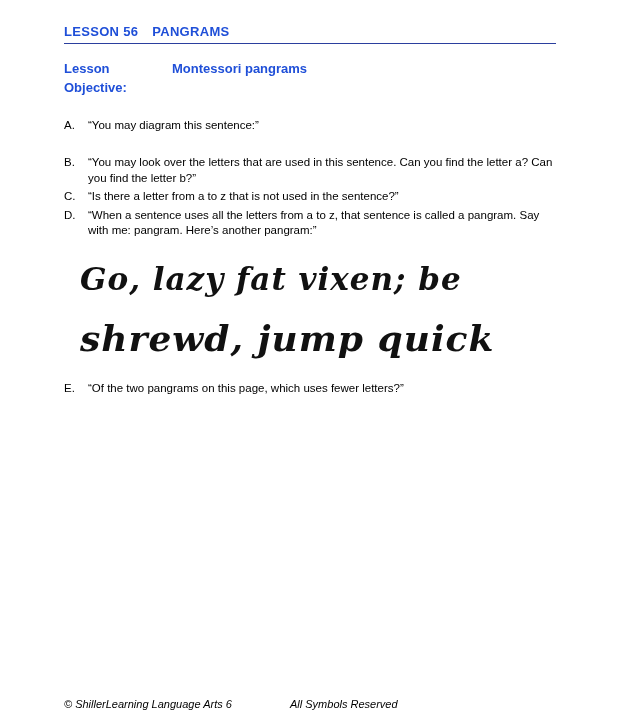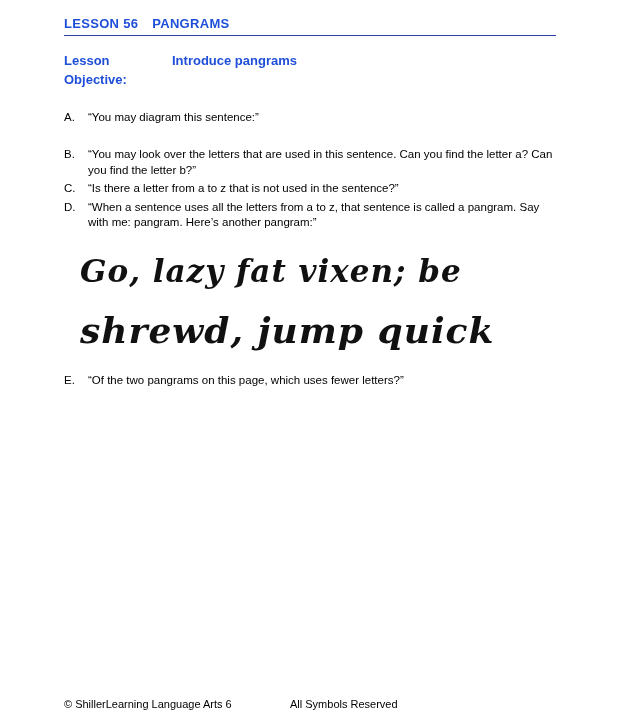--- a/index.html
+++ b/index.html
@@ -13,21 +13,21 @@
     font-family: "Liberation Sans", sans-serif;
     color: #000000;
     position: relative;
     overflow: hidden;
   }
   .page {
     position: relative;
     width: 620px;
     height: 728px;
     box-sizing: border-box;
-    padding: 8px 40px;
+    padding: 16px 40px;
   }
   .lesson-header {
     color: #1f4fd8;
     font-weight: bold;
     font-size: 13px;
     letter-spacing: 0.3px;
     padding-top: 8px;
     padding-left: 24px;
   }
   .lesson-header .num {
@@ -108,20 +108,21 @@
     margin-top: 22px;
   }
   .footer {
     position: absolute;
     left: 40px;
     right: 26px;
     bottom: 18px;
     font-size: 11px;
     display: flex;
     align-items: baseline;
+    font-style: italic;
   }
   .footer-left {
     width: 250px;
     flex: 0 0 250px;
     padding-left: 24px;
     box-sizing: border-box;
   }
   .footer-center {
     flex: 1;
     text-align: center;
@@ -137,21 +138,21 @@
 <div class="page">
 
   <div class="lesson-header">
     <span class="num">LESSON 56</span><span>PANGRAMS</span>
   </div>
   <div class="header-rule"></div>
 
   <div class="meta">
     <div class="meta-row">
       <div class="meta-label">Lesson Objective:</div>
-      <div class="meta-value">Introduce pangrams</div>
+      <div class="meta-value">Montessori pangrams</div>
     </div>
   </div>
 
   <div class="item item-a">
     <div class="item-letter">A.</div>
     <div class="item-text">“You may diagram this sentence:”</div>
   </div>
 
 
 

